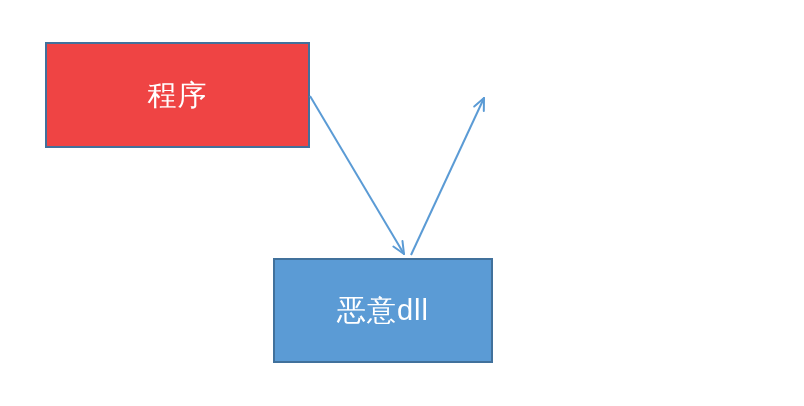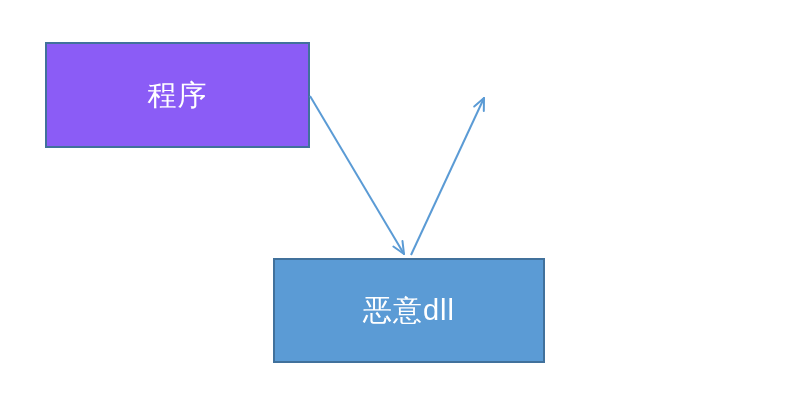--- a/index.html
+++ b/index.html
@@ -34,26 +34,26 @@
     width: 804px;
     height: 406px;
     pointer-events: none;
   }
 </style>
 </head>
 <body>
 
 <div class="canvas">
 
-  <div class="node" style="left: 45px; top: 42px; width: 265px; height: 106px; background: #8b5cf6; border: 2px solid rgb(65, 113, 156); color: rgb(255, 255, 255);">
+  <div class="node" style="left: 45px; top: 42px; width: 265px; height: 106px; background: #ef4444; border: 2px solid rgb(65, 113, 156); color: rgb(255, 255, 255);">
     <span class="node-label">程序</span>
   </div>
 
 
-  <div class="node" style="left: 273px; top: 258px; width: 272px; height: 105px; background: rgb(91, 155, 213); border: 2px solid rgb(65, 113, 156); color: rgb(255, 255, 255);">
+  <div class="node" style="left: 273px; top: 258px; width: 220px; height: 105px; background: rgb(91, 155, 213); border: 2px solid rgb(65, 113, 156); color: rgb(255, 255, 255);">
     <span class="node-label">恶意dll</span>
   </div>
 
   <svg class="edges" viewBox="0 0 804 406" xmlns="http://www.w3.org/2000/svg">
       <g>
         <line x1="310" y1="96" x2="404" y2="254" stroke="#5b9bd5" stroke-width="2"></line>
         <line x1="404" y1="254" x2="402.48649388073835" y2="241.08840446625757" stroke="#5b9bd5" stroke-width="2" stroke-linecap="round"></line>
         <line x1="404" y1="254" x2="393.37526014666173" y2="246.50901187767025" stroke="#5b9bd5" stroke-width="2" stroke-linecap="round"></line>
       </g>
       <g>

